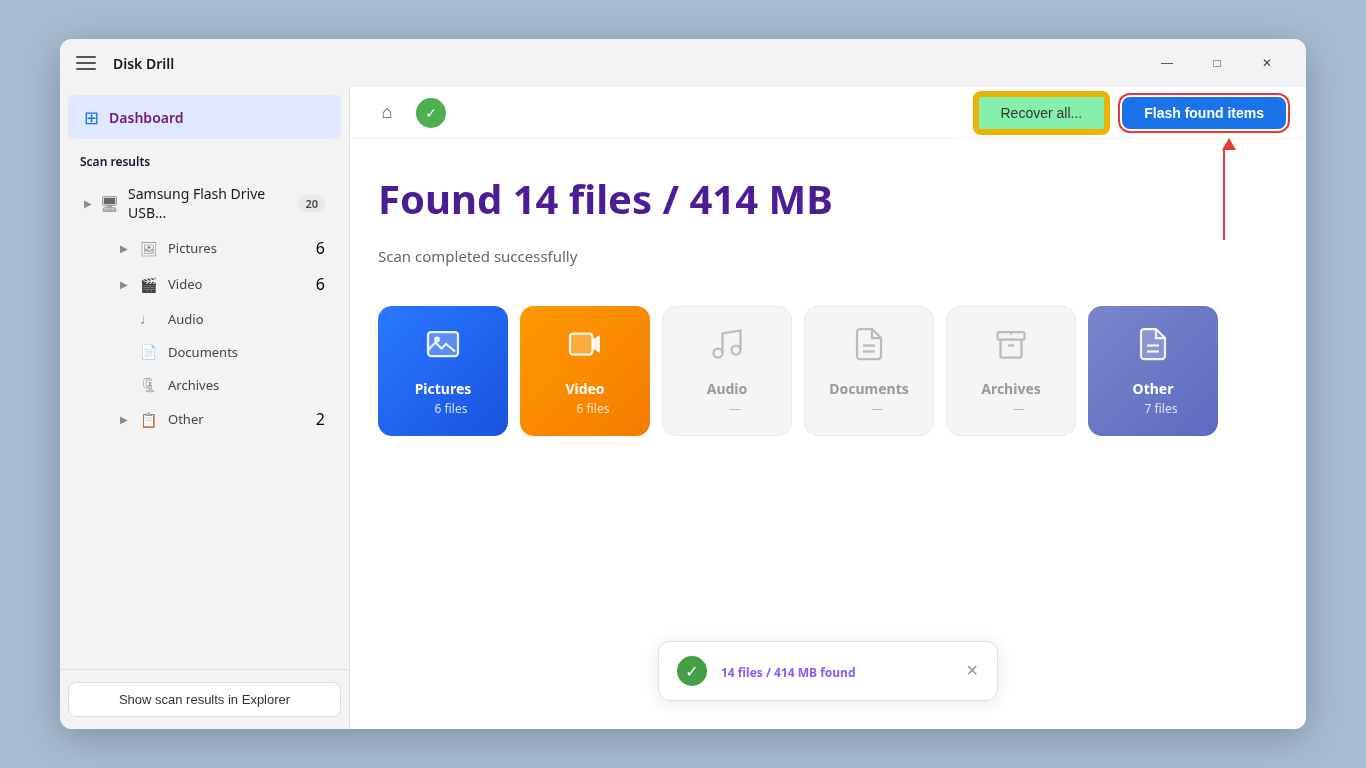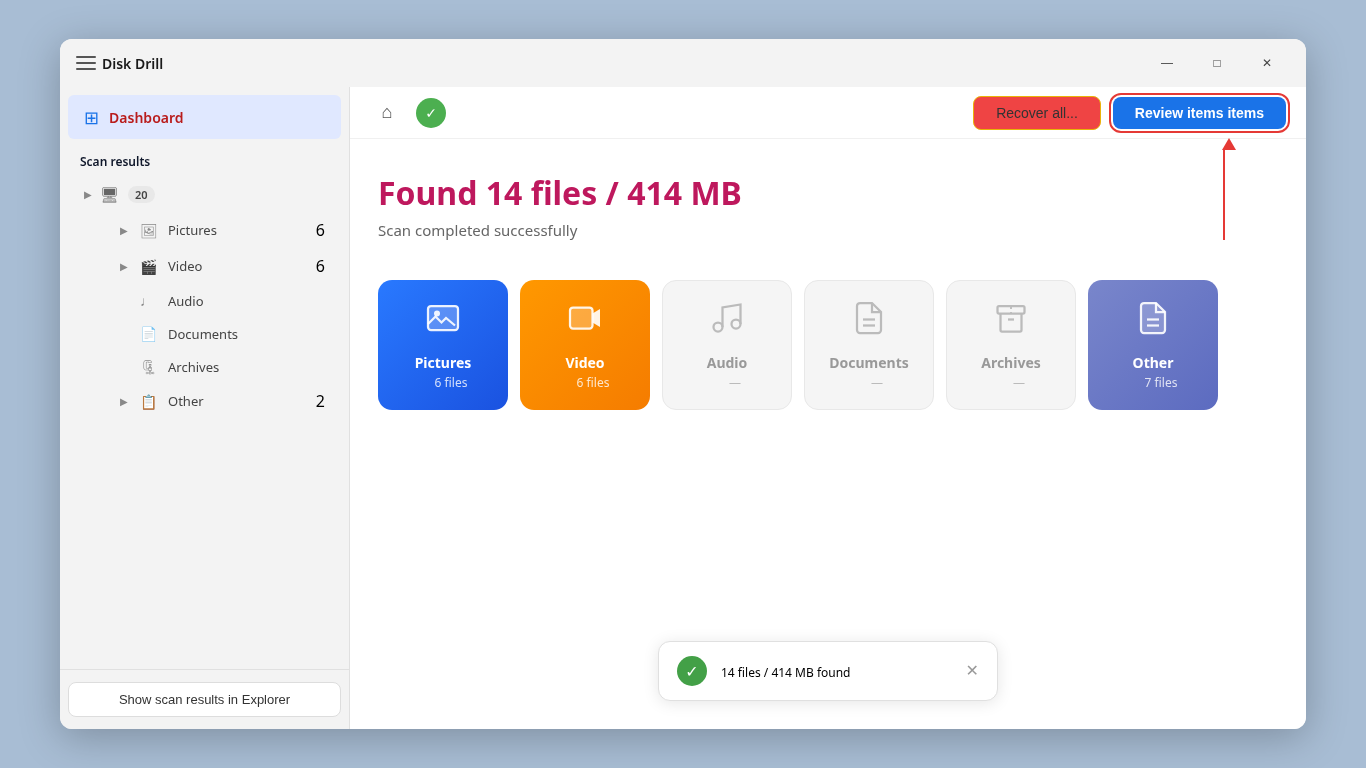--- a/index.html
+++ b/index.html
@@ -30,21 +30,21 @@
       background: #f3f3f3;
       display: flex;
       align-items: center;
       padding: 0 16px;
       border-bottom: none;
       flex-shrink: 0;
     }
     .title-bar-left {
       display: flex;
       align-items: center;
-      gap: 6px;
+      gap: 17px;
     }
     .hamburger-icon {
       width: 20px;
       height: 14px;
       display: flex;
       flex-direction: column;
       justify-content: space-between;
       cursor: pointer;
     }
     .hamburger-icon span {
@@ -101,21 +101,21 @@
       border-radius: 6px;
       margin: 8px 8px 4px 8px;
     }
     .dashboard-grid-icon {
       color: #1a73e8;
       font-size: 18px;
     }
     .dashboard-label {
       font-size: 14px;
       font-weight: 600;
-      color: #b91c1c;
+      color: #701a75;
     }
     .scan-results-label {
       font-size: 12px;
       font-weight: 600;
       color: #0f172a;
       padding: 10px 20px 6px 20px;
       text-transform: none;
     }
     .sidebar-item {
       display: flex;
@@ -226,22 +226,22 @@
       border-radius: 50%;
       display: flex;
       align-items: center;
       justify-content: center;
       color: white;
       font-size: 14px;
     }
     .toolbar-spacer { flex: 1; }
     .recover-btn {
       padding: 8px 22px;
-      background: #ef4444;
-      border: 1px solid #eab308;
+      background: #86efac;
+      border: 6px solid #eab308;
       border-radius: 8px;
       font-size: 14px;
       color: #333;
       cursor: pointer;
       font-weight: 500;
     }
     .review-btn {
       padding: 8px 22px;
       background: #1a73e8;
       border: none;
@@ -278,24 +278,24 @@
       margin-top: -1px;
     }
     
     .main-content {
       flex: 1;
       padding: 32px 28px;
       overflow-y: auto;
       position: relative;
     }
     .found-title {
-      font-size: 32px;
+      font-size: 40px;
       font-weight: 700;
-      color: #be185d;
-      margin-bottom: 6px;
+      color: #4c1d95;
+      margin-bottom: 20px;
     }
     .scan-completed {
       font-size: 15px;
       color: #666;
       margin-bottom: 40px;
     }
     
     .cards-row {
       display: flex;
       gap: 12px;
@@ -395,22 +395,23 @@
       flex-shrink: 0;
     }
     .toast-text-block { flex: 1; }
     .toast-title {
       font-size: 14px;
       font-weight: 600;
       color: #1a1a1a;
     }
     .toast-sub {
       font-size: 12px;
-      color: #000000;
+      color: #8b5cf6;
       margin-top: 2px;
+      font-weight: bold;
     }
     .toast-close {
       background: none;
       border: none;
       cursor: pointer;
       font-size: 16px;
       color: #999;
       line-height: 1;
     }
   </style>
@@ -441,20 +442,21 @@
       <div class="sidebar-dashboard">
         <span class="dashboard-grid-icon">⊞</span>
         <span class="dashboard-label">Dashboard</span>
       </div>
 
       <div class="scan-results-label">Scan results</div>
 
       <div class="sidebar-item">
         <span class="chevron">▶</span>
         <span class="item-icon">🖥</span>
+        <span class="item-label">Samsung Flash Drive USB...</span>
         <span class="item-badge">20</span>
       </div>
 
       <div class="sidebar-sub-item">
         <span class="chevron" style="width:16px;font-size:10px;color:#888;margin-right:4px;">▶</span>
         <span class="item-icon">🖼</span>
         <span class="item-label">Pictures</span>
         <span class="item-badge">6</span>
       </div>
       <div class="sidebar-sub-item">
@@ -490,21 +492,21 @@
       </div>
     </div>
 
     <div class="content">
 
       <div class="toolbar">
         <button class="toolbar-home-btn">⌂</button>
         <div class="toolbar-check-icon">✓</div>
         <div class="toolbar-spacer"></div>
         <button class="recover-btn">Recover all...</button>
-        <button class="review-btn">Review items items</button>
+        <button class="review-btn">Flash found items</button>
       </div>
 
       <div class="arrow-container">
         <div class="arrow-head"></div>
         <div class="arrow-line"></div>
       </div>
 
       <div class="main-content">
         <div class="found-title">Found 14 files / 414 MB</div>
         <div class="scan-completed">Scan completed successfully</div>

